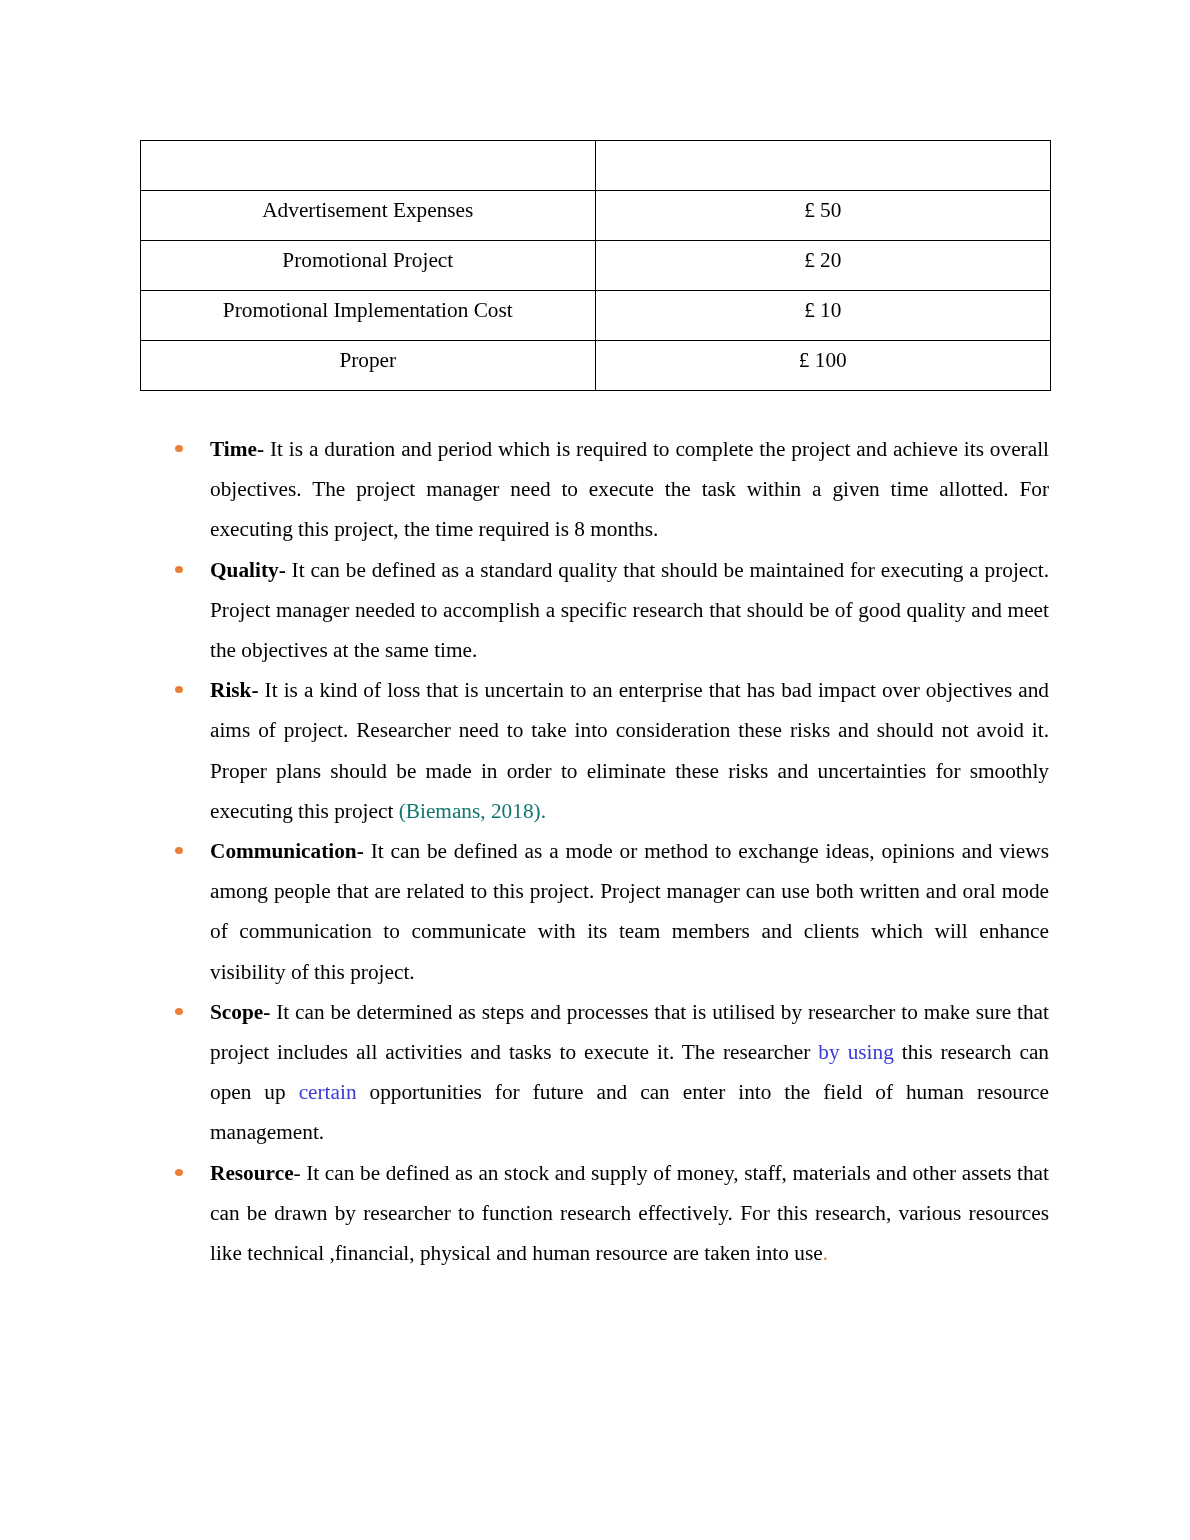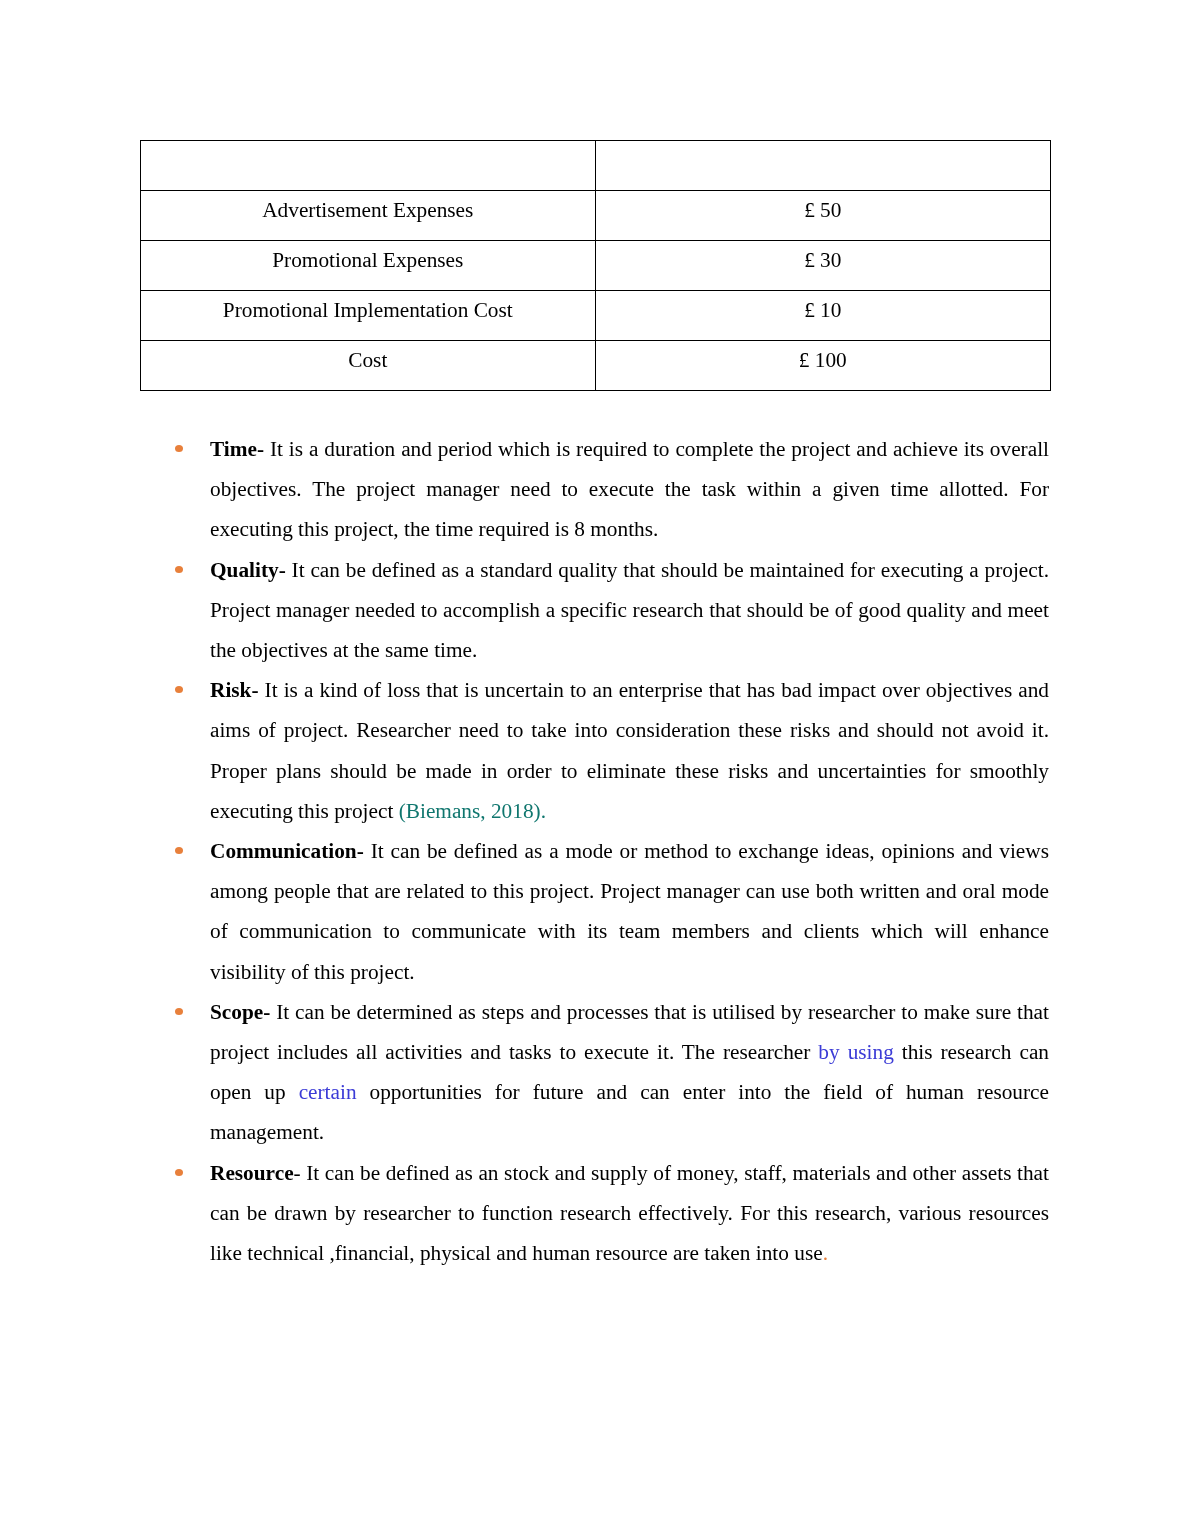--- a/index.html
+++ b/index.html
@@ -97,37 +97,37 @@
       <tr>
         <td class="col1">
             <span class="cell-text">Advertisement Expenses</span>
           </td>
         <td class="col2">
             <span class="cell-text">£ 50</span>
           </td>
       </tr>
       <tr>
         <td class="col1">
-            <span class="cell-text">Promotional Expenses</span>
+            <span class="cell-text">Promotional Project</span>
           </td>
         <td class="col2">
-            <span class="cell-text">£ 30</span>
+            <span class="cell-text">£ 20</span>
           </td>
       </tr>
       <tr>
         <td class="col1">
             <span class="cell-text">Promotional Implementation Cost</span>
           </td>
         <td class="col2">
             <span class="cell-text">£ 10</span>
           </td>
       </tr>
       <tr>
         <td class="col1">
-            <span class="cell-text">Cost</span>
+            <span class="cell-text">Proper</span>
           </td>
         <td class="col2">
             <span class="cell-text">£ 100</span>
           </td>
       </tr>
     </tbody>
   </table>
 
   <ul class="bullets">
     <li>

